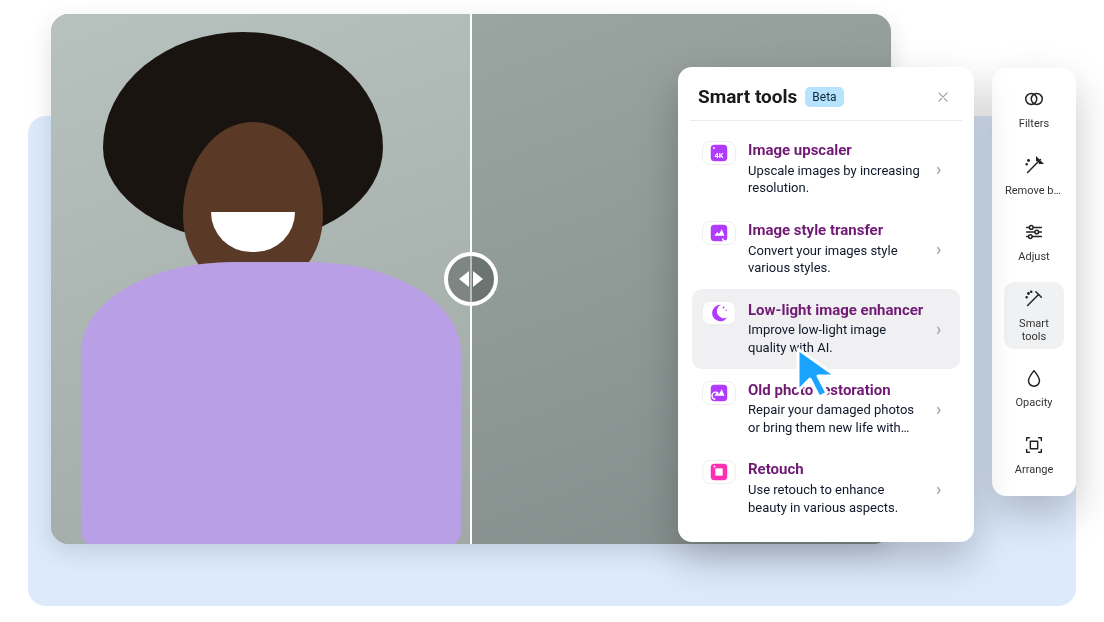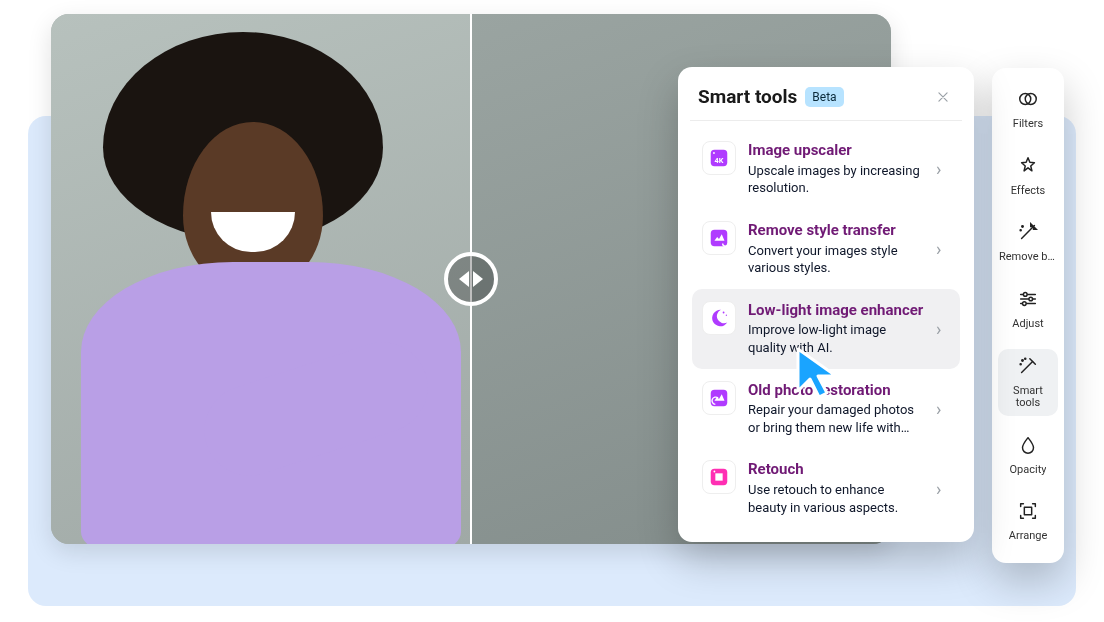--- a/index.html
+++ b/index.html
@@ -72,37 +72,37 @@
   .badge { margin-left:8px; background:#b7e3ff; color:#0a2a3a; font-size:12px; font-weight:400; padding:3px 7px; border-radius:5px; }
   .close { margin-left:auto; color:#9aa0a6; cursor:pointer; font-size:14px; width:22px; height:22px; display:flex; align-items:center; justify-content:center; }
   .panel-sep { height:1px; background:#ececec; margin:0 -2px 8px; }
 
   .tool {
     display:flex; align-items:flex-start; gap:12px;
     padding:12px 10px; border-radius:10px; cursor:pointer; position:relative;
   }
   .tool.selected { background:#f0f0f2;gap:12px; }
   .tool .iconbox {
-    width:34px; height:34px; border-radius:8px; display:flex; align-items:center; justify-content:center;
+    width:34px; height:24px; border-radius:8px; display:flex; align-items:center; justify-content:center;
     background:#fff; border:1px solid #eee; flex:0 0 34px;
   }
   .tool.selected .iconbox { background:#fff; }
   .tool .iconbox svg { width:22px; height:22px; }
   .tool .txt { flex:1; min-width:0; }
   .tool .name { font-size:15px; font-weight:700; color:#701a75; line-height:1.25; }
   .tool .desc { font-size:13px; color:#0f172a; line-height:1.35; margin-top:2px; }
   .tool .chev { align-self:center; color:#9aa0a6; font-size:18px; flex:0 0 14px; }
 
   .cursor {
     position:absolute; left:792px; top:345px; z-index:9; pointer-events:none;
   }
 
   
   .rail {
-    position:absolute; left:992px; top:68px; width:72px; background:#fff;
+    position:absolute; left:992px; top:68px; width:84px; background:#fff;
     border-radius:14px; box-shadow: 0 18px 40px rgba(0,0,0,.22);
     padding:14px 6px; z-index:4;
     display:flex; flex-direction:column; align-items:center; gap:12px;
   }
   .rail-item {
     width:60px; display:flex; flex-direction:column; align-items:center; gap:4px;
     padding:6px 2px; border-radius:10px; cursor:pointer; color:#222;
   }
   .rail-item.active { background:#eff1f3; }
   .rail-item svg { width:22px; height:22px; stroke:#222; fill:none; stroke-width:1.6; }
@@ -162,21 +162,21 @@
       </div>
       <div class="tool">
     <div class="iconbox">
           <svg viewBox="0 0 24 24">
             <rect x="3" y="3" width="18" height="18" rx="4" fill="#b03bff"></rect>
             <path d="M7 15l3-4 2 2 3-5 3 7z" fill="#fff"></path>
             <path d="M16 18a3 3 0 1 0 6 0" stroke="#fff" stroke-width="1.5" fill="none"></path>
           </svg>
         </div>
     <div class="txt">
-      <div class="name">Remove style transfer</div>
+      <div class="name">Image style transfer</div>
       <div class="desc">Convert your images style various styles.</div>
     </div>
     <div class="chev">›</div>
       </div>
       <div class="tool selected">
     <div class="iconbox">
           <svg viewBox="0 0 24 24">
             <path d="M14 3a9 9 0 1 0 7 14 7 7 0 0 1-7-14z" fill="#b03bff"></path>
             <circle cx="17" cy="6" r="1" fill="#b03bff"></circle>
             <circle cx="20" cy="9" r="0.7" fill="#b03bff"></circle>
@@ -224,26 +224,20 @@
   <path d="M6 4 L6 46 L18 34 L27 52 L35 48 L26 31 L44 31 Z" fill="#1aa4ff" stroke="#fff" stroke-width="3" stroke-linejoin="round"></path>
 </svg>
 
 <div class="rail" id="rail">
     <div class="rail-item">
     <span><svg viewBox="0 0 24 24">
           <circle cx="9" cy="12" r="6" stroke="#222" stroke-width="1.6" fill="none" stroke-linecap="round" stroke-linejoin="round"></circle>
           <circle cx="15" cy="12" r="6" stroke="#222" stroke-width="1.6" fill="none" stroke-linecap="round" stroke-linejoin="round"></circle>
         </svg></span>
     <span class="lbl">Filters</span>
-    </div>
-    <div class="rail-item">
-    <span><svg viewBox="0 0 24 24">
-          <path d="M12 3l2 5 5 .5-4 3.5 1.3 5.3L12 14l-4.3 3.3L9 12l-4-3.5 5-.5z" stroke="#222" stroke-width="1.6" fill="none" stroke-linecap="round" stroke-linejoin="round"></path>
-        </svg></span>
-    <span class="lbl">Effects</span>
     </div>
     <div class="rail-item trunc">
     <span><svg viewBox="0 0 24 24">
           <path d="M5 19L19 5" stroke="#222" stroke-width="1.6" fill="none" stroke-linecap="round" stroke-linejoin="round"></path>
           <path d="M15 3l6 6-3 0 0-3-3 0z" fill="#222"></path>
           <circle cx="6" cy="6" r="0.8" fill="#222"></circle>
           <circle cx="4" cy="10" r="0.6" fill="#222"></circle>
         </svg></span>
     <span class="lbl">Remove backgr…</span>
     </div>

